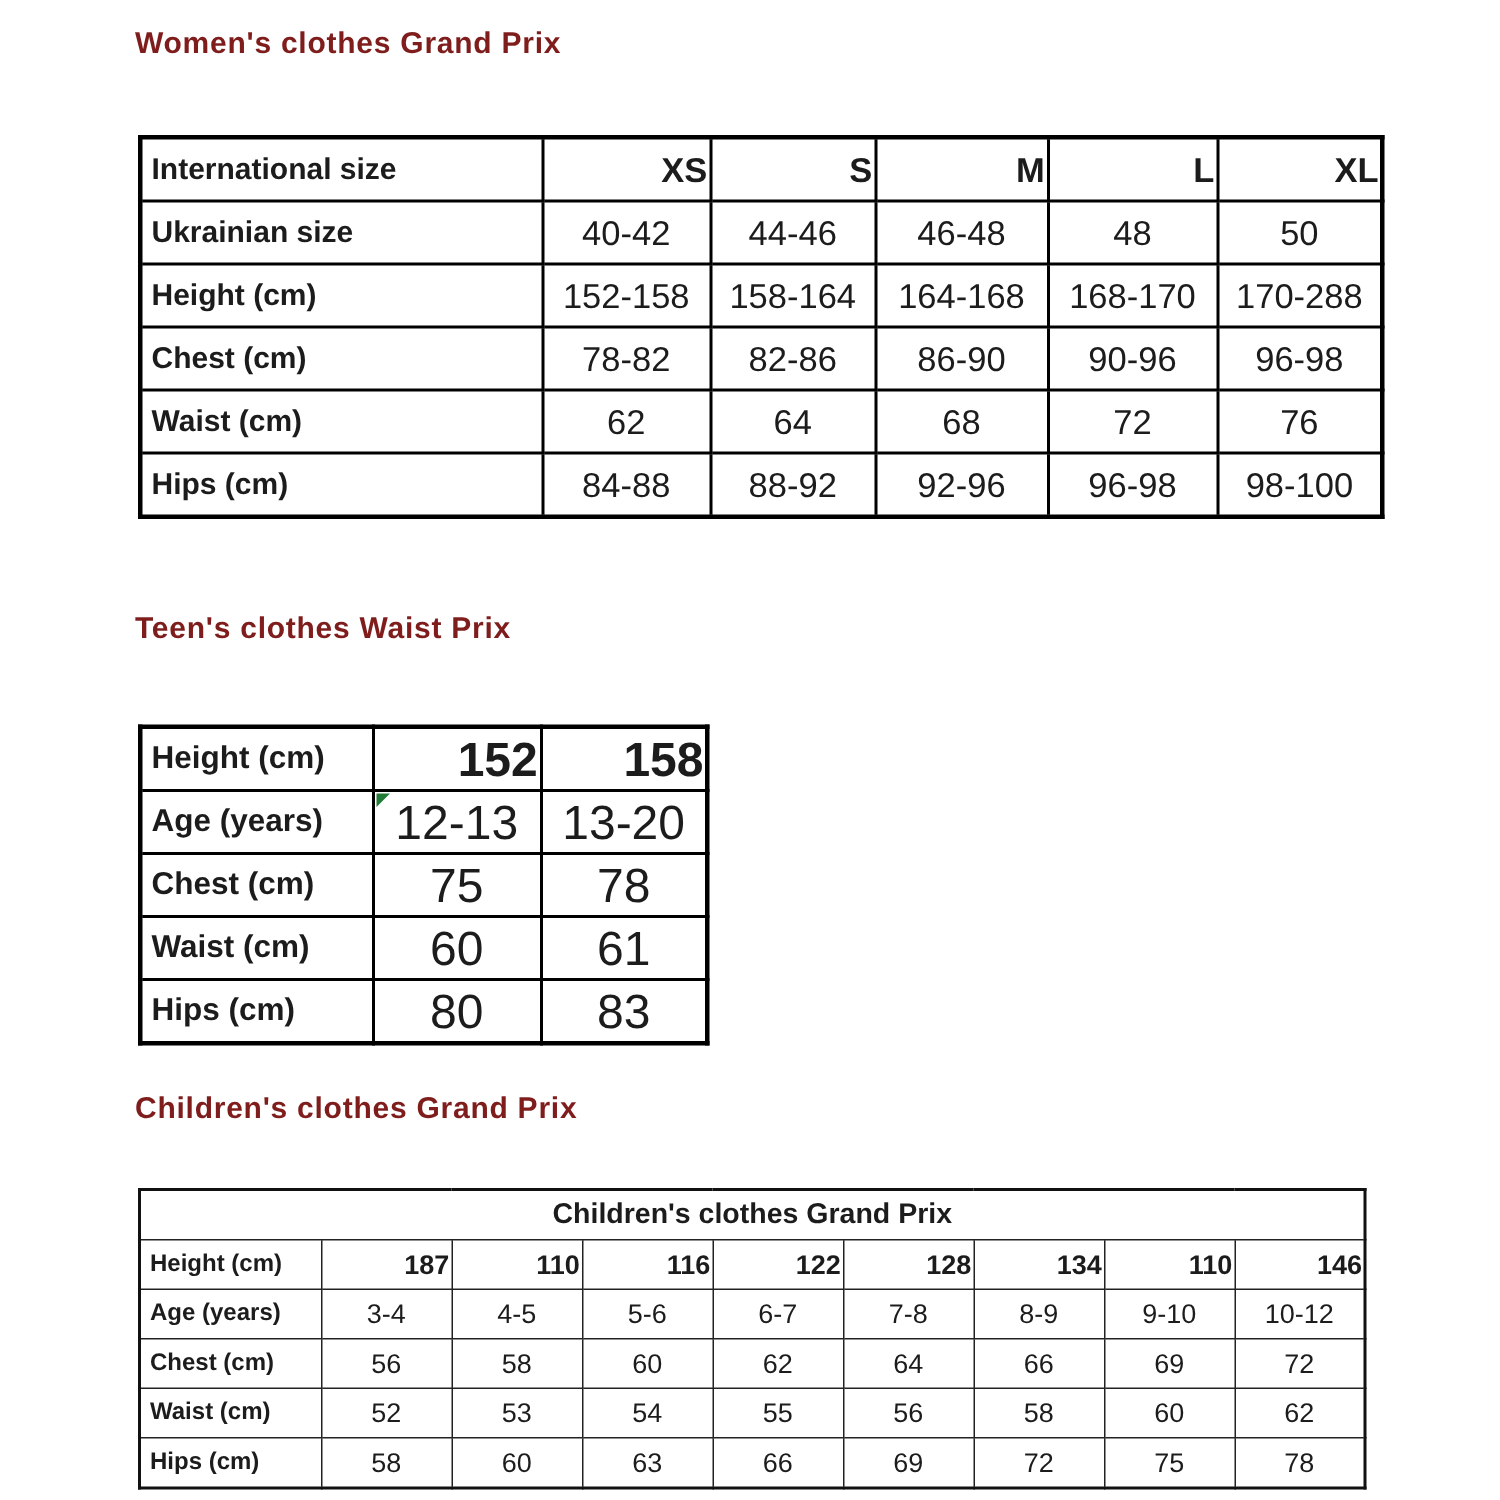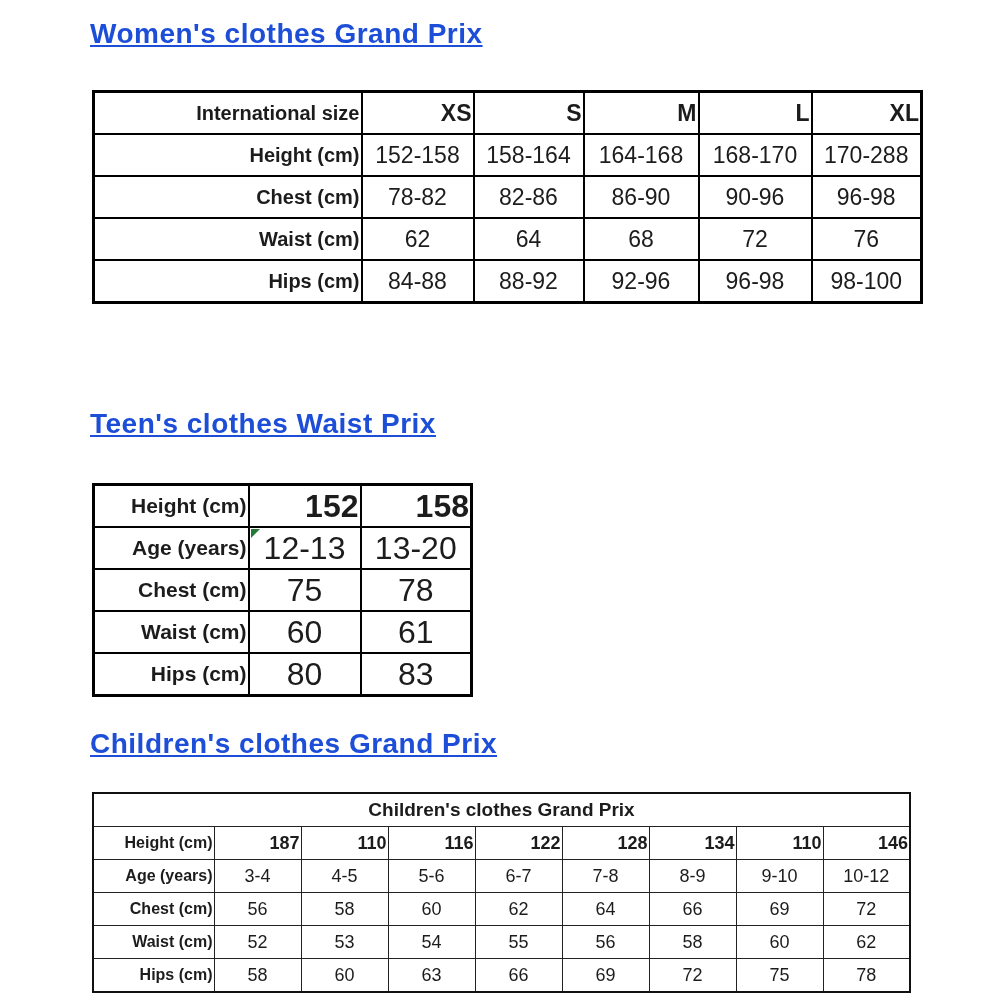--- a/index.html
+++ b/index.html
@@ -3,36 +3,36 @@
 <meta charset="utf-8">
 <style>
   html, body { margin:0; padding:0; background:#ffffff; }
   body {
     width:1000px; height:1000px; position:relative;
     font-family:"Liberation Sans", sans-serif;
     color:#1c1c1c;
   }
   .section-title {
     position:absolute; left:90px;
-    color:#1d4ed8; font-weight:bold; font-size:28px;
-    letter-spacing:0.5px; white-space:nowrap;text-decoration:underline;
+    color:#7f1d1d; font-weight:bold; font-size:20px;
+    letter-spacing:0.5px; white-space:nowrap;
   }
   #title-women    { top:18px; }
   #title-teen     { top:408px; }
   #title-children { top:728px; }
 
   table.size-table {
     position:absolute; border-collapse:collapse; table-layout:fixed;
     background:#ffffff;
   }
   table.size-table td {
     vertical-align:middle; overflow:hidden; white-space:nowrap;
     position:relative;
   }
-  .lbl { text-align:right; padding-left:6px; font-weight:bold; }
+  .lbl { text-align:left; padding-left:6px; font-weight:bold; }
   .val { text-align:center; font-weight:normal; }
   .hdr { text-align:right; font-weight:bold; }
   .cap { text-align:center; font-weight:bold; }
 
   
   #table-women { left:92px; top:90px; border:3px solid #000; }
   #table-women td { border:2px solid #000; height:38px; }
   #table-women .lbl { font-size:20px; }
   #table-women .val, #table-women .hdr { font-size:23px; }
 
@@ -74,20 +74,28 @@
   <tbody>
       <tr>
     <td class="lbl">International size</td>
     <td class="hdr">XS</td>
     <td class="hdr">S</td>
     <td class="hdr">M</td>
     <td class="hdr">L</td>
     <td class="hdr">XL</td>
   </tr>
   <tr>
+    <td class="lbl">Ukrainian size</td>
+    <td class="val">40-42</td>
+    <td class="val">44-46</td>
+    <td class="val">46-48</td>
+    <td class="val">48</td>
+    <td class="val">50</td>
+  </tr>
+  <tr>
     <td class="lbl">Height (cm)</td>
     <td class="val">152-158</td>
     <td class="val">158-164</td>
     <td class="val">164-168</td>
     <td class="val">168-170</td>
     <td class="val">170-288</td>
   </tr>
   <tr>
     <td class="lbl">Chest (cm)</td>
     <td class="val">78-82</td>

